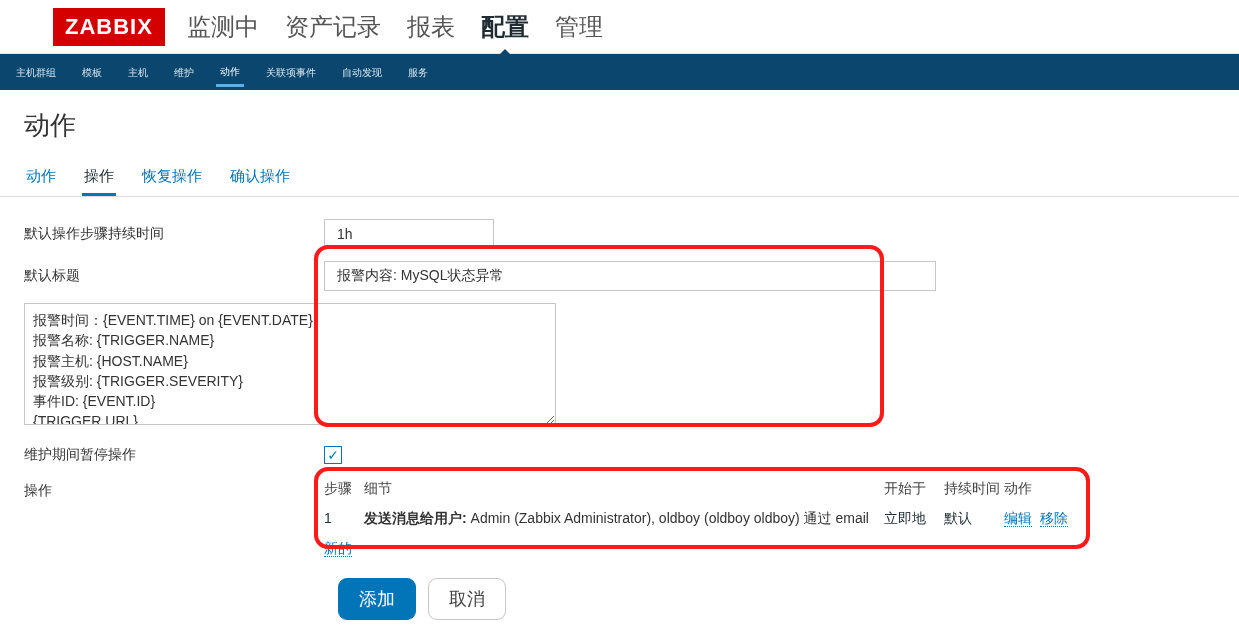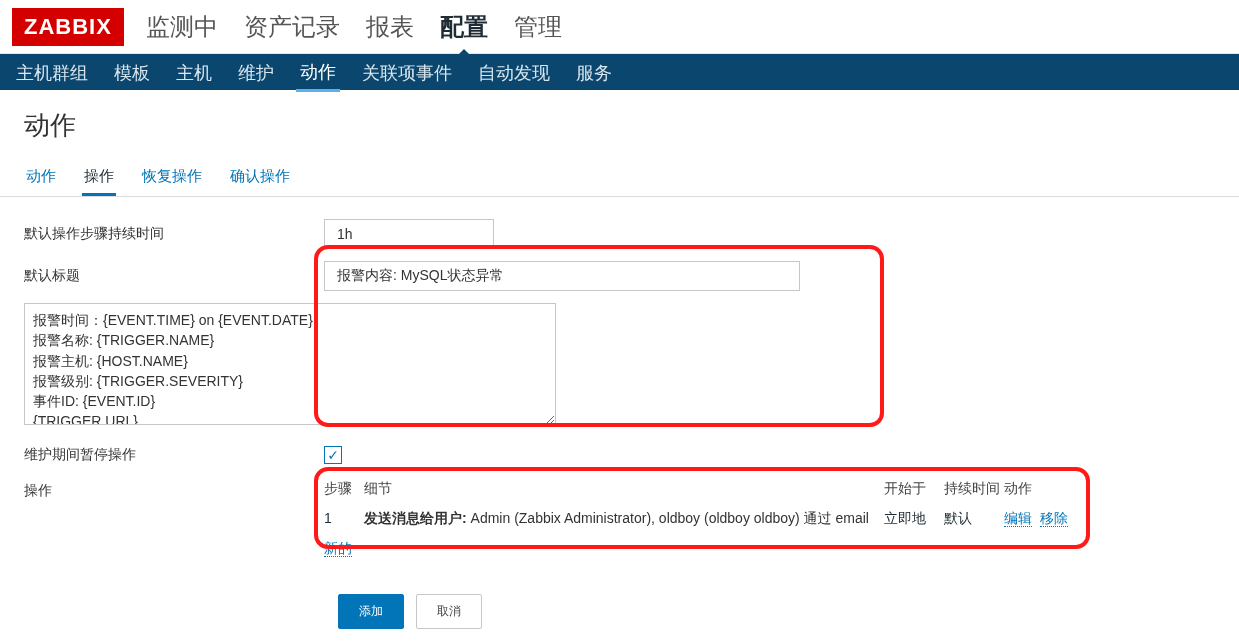--- a/index.html
+++ b/index.html
@@ -19,20 +19,21 @@
 }
 .logo {
   background: #d40000;
   color: #fff;
   font-weight: bold;
   font-size: 22px;
   letter-spacing: 1px;
   padding: 6px 12px;
   margin-right: 20px;
   font-family: Arial, sans-serif;
+  margin-left: 41px;
 }
 .top-nav {
   display: flex;
   gap: 22px;
 }
 .top-nav-item {
   font-size: 24px;
   color: #555;
   cursor: pointer;
   padding: 14px 2px;
@@ -56,21 +57,21 @@
 .sub-bar {
   background: #0a466e;
   display: flex;
   align-items: center;
   padding: 0 12px;
   height: 36px;
   gap: 18px;
 }
 .sub-nav-item {
   color: #d9e6ee;
-  font-size: 18px;
+  font-size: 10px;
   cursor: pointer;
   padding: 8px 4px 6px;
 }
 .sub-nav-item.active {
   color: #fff;
   border-bottom: 3px solid #5bb0e8;
   padding-bottom: 5px;
 }
 .page-title {
   font-size: 26px;
@@ -116,21 +117,21 @@
 .form-control-wrap {
   flex: 0 0 auto;
 }
 input[type=text].ctrl {
   border: 1px solid #c6c6c6;
   padding: 6px 12px;
   font-size: 14px;
   color: #333;
 }
 input.ctrl.duration { width: 170px; }
-input.ctrl.subject { width: 476px; }
+input.ctrl.subject { width: 612px; }
 textarea.ctrl {
   border: 1px solid #c6c6c6;
   padding: 6px 8px;
   font-size: 14px;
   color: #333;
   width: 532px;
   height: 122px;
   line-height: 1.45;
   resize: both;
   font-family: Arial, sans-serif;
@@ -187,24 +188,23 @@
   margin-right: 4px;
 }
 .btn-row {
   padding-left: 314px;
   margin-top: 20px;
   display: flex;
   gap: 12px;
 }
 .btn {
   padding: 8px 20px;
-  font-size: 12px;
-  cursor: pointer;
-  border-radius: 2px;
-  margin-top: 16px;
+  font-size: 18px;
+  cursor: pointer;
+  border-radius: 9px;
 }
 .btn-primary {
   background: #0275b8;
   color: #fff;
   border: 1px solid #0275b8;
 }
 .btn-default {
   background: #fff;
   color: #444;
   border: 1px solid #c6c6c6;

